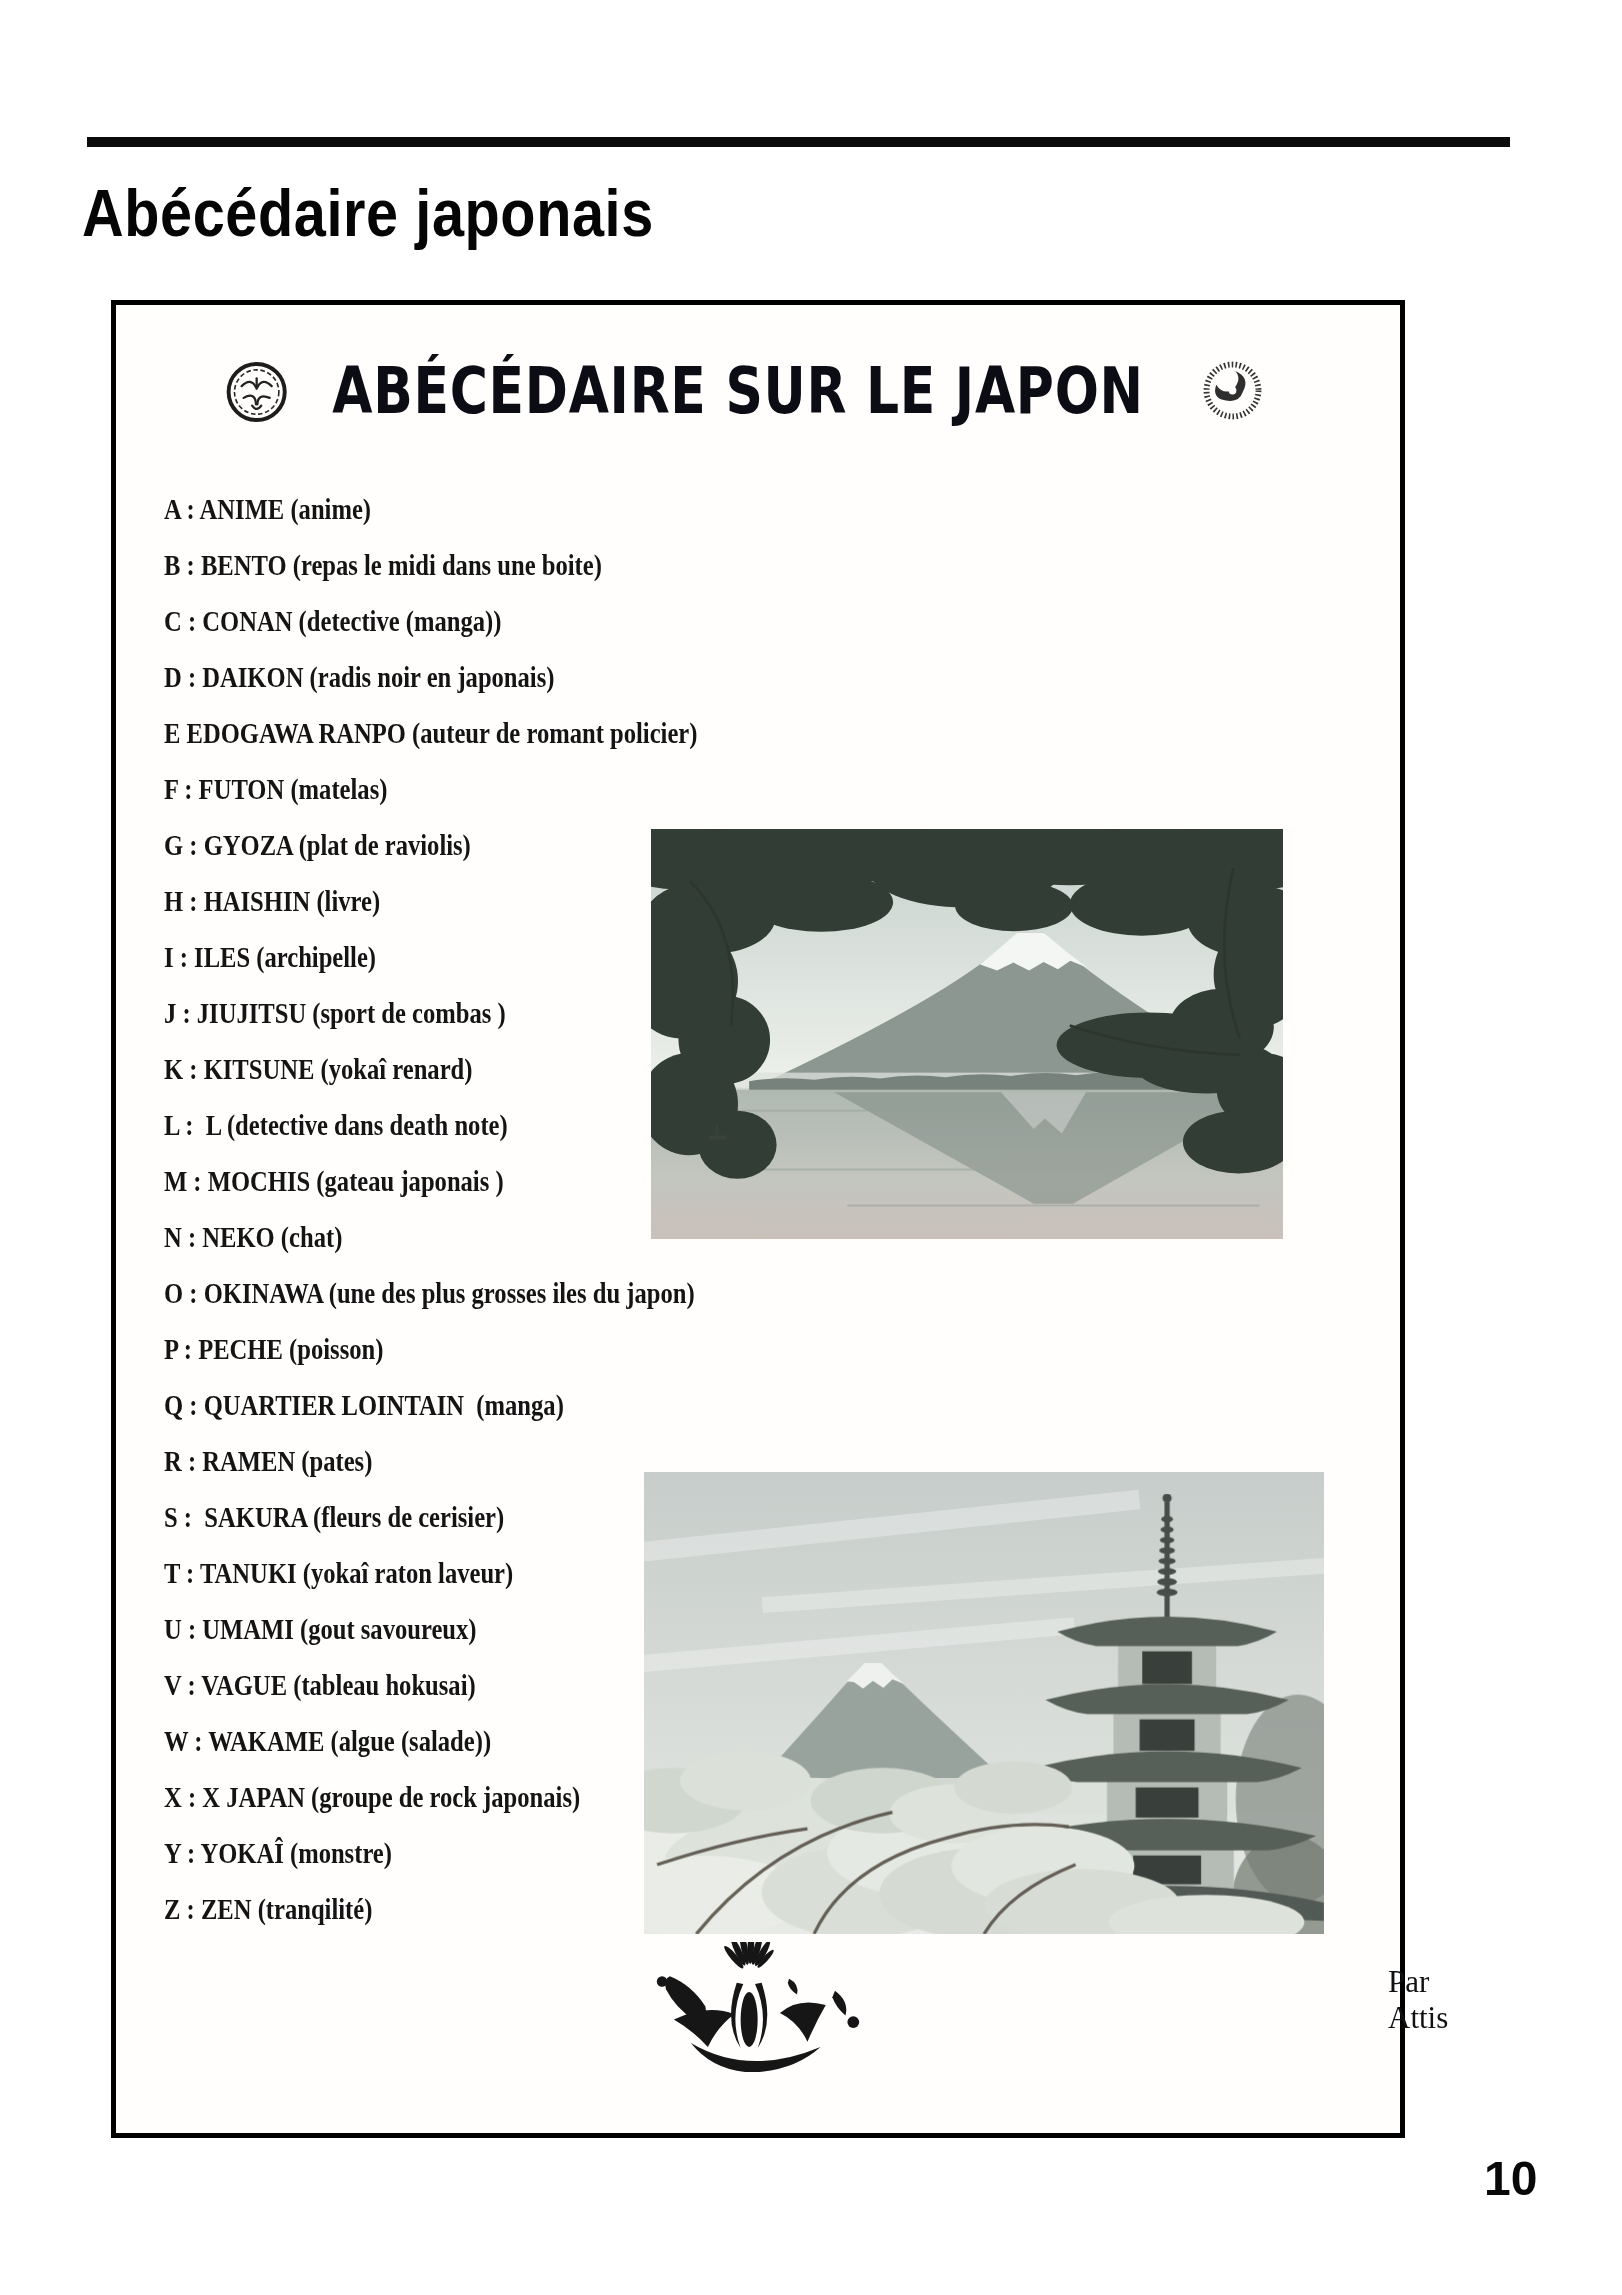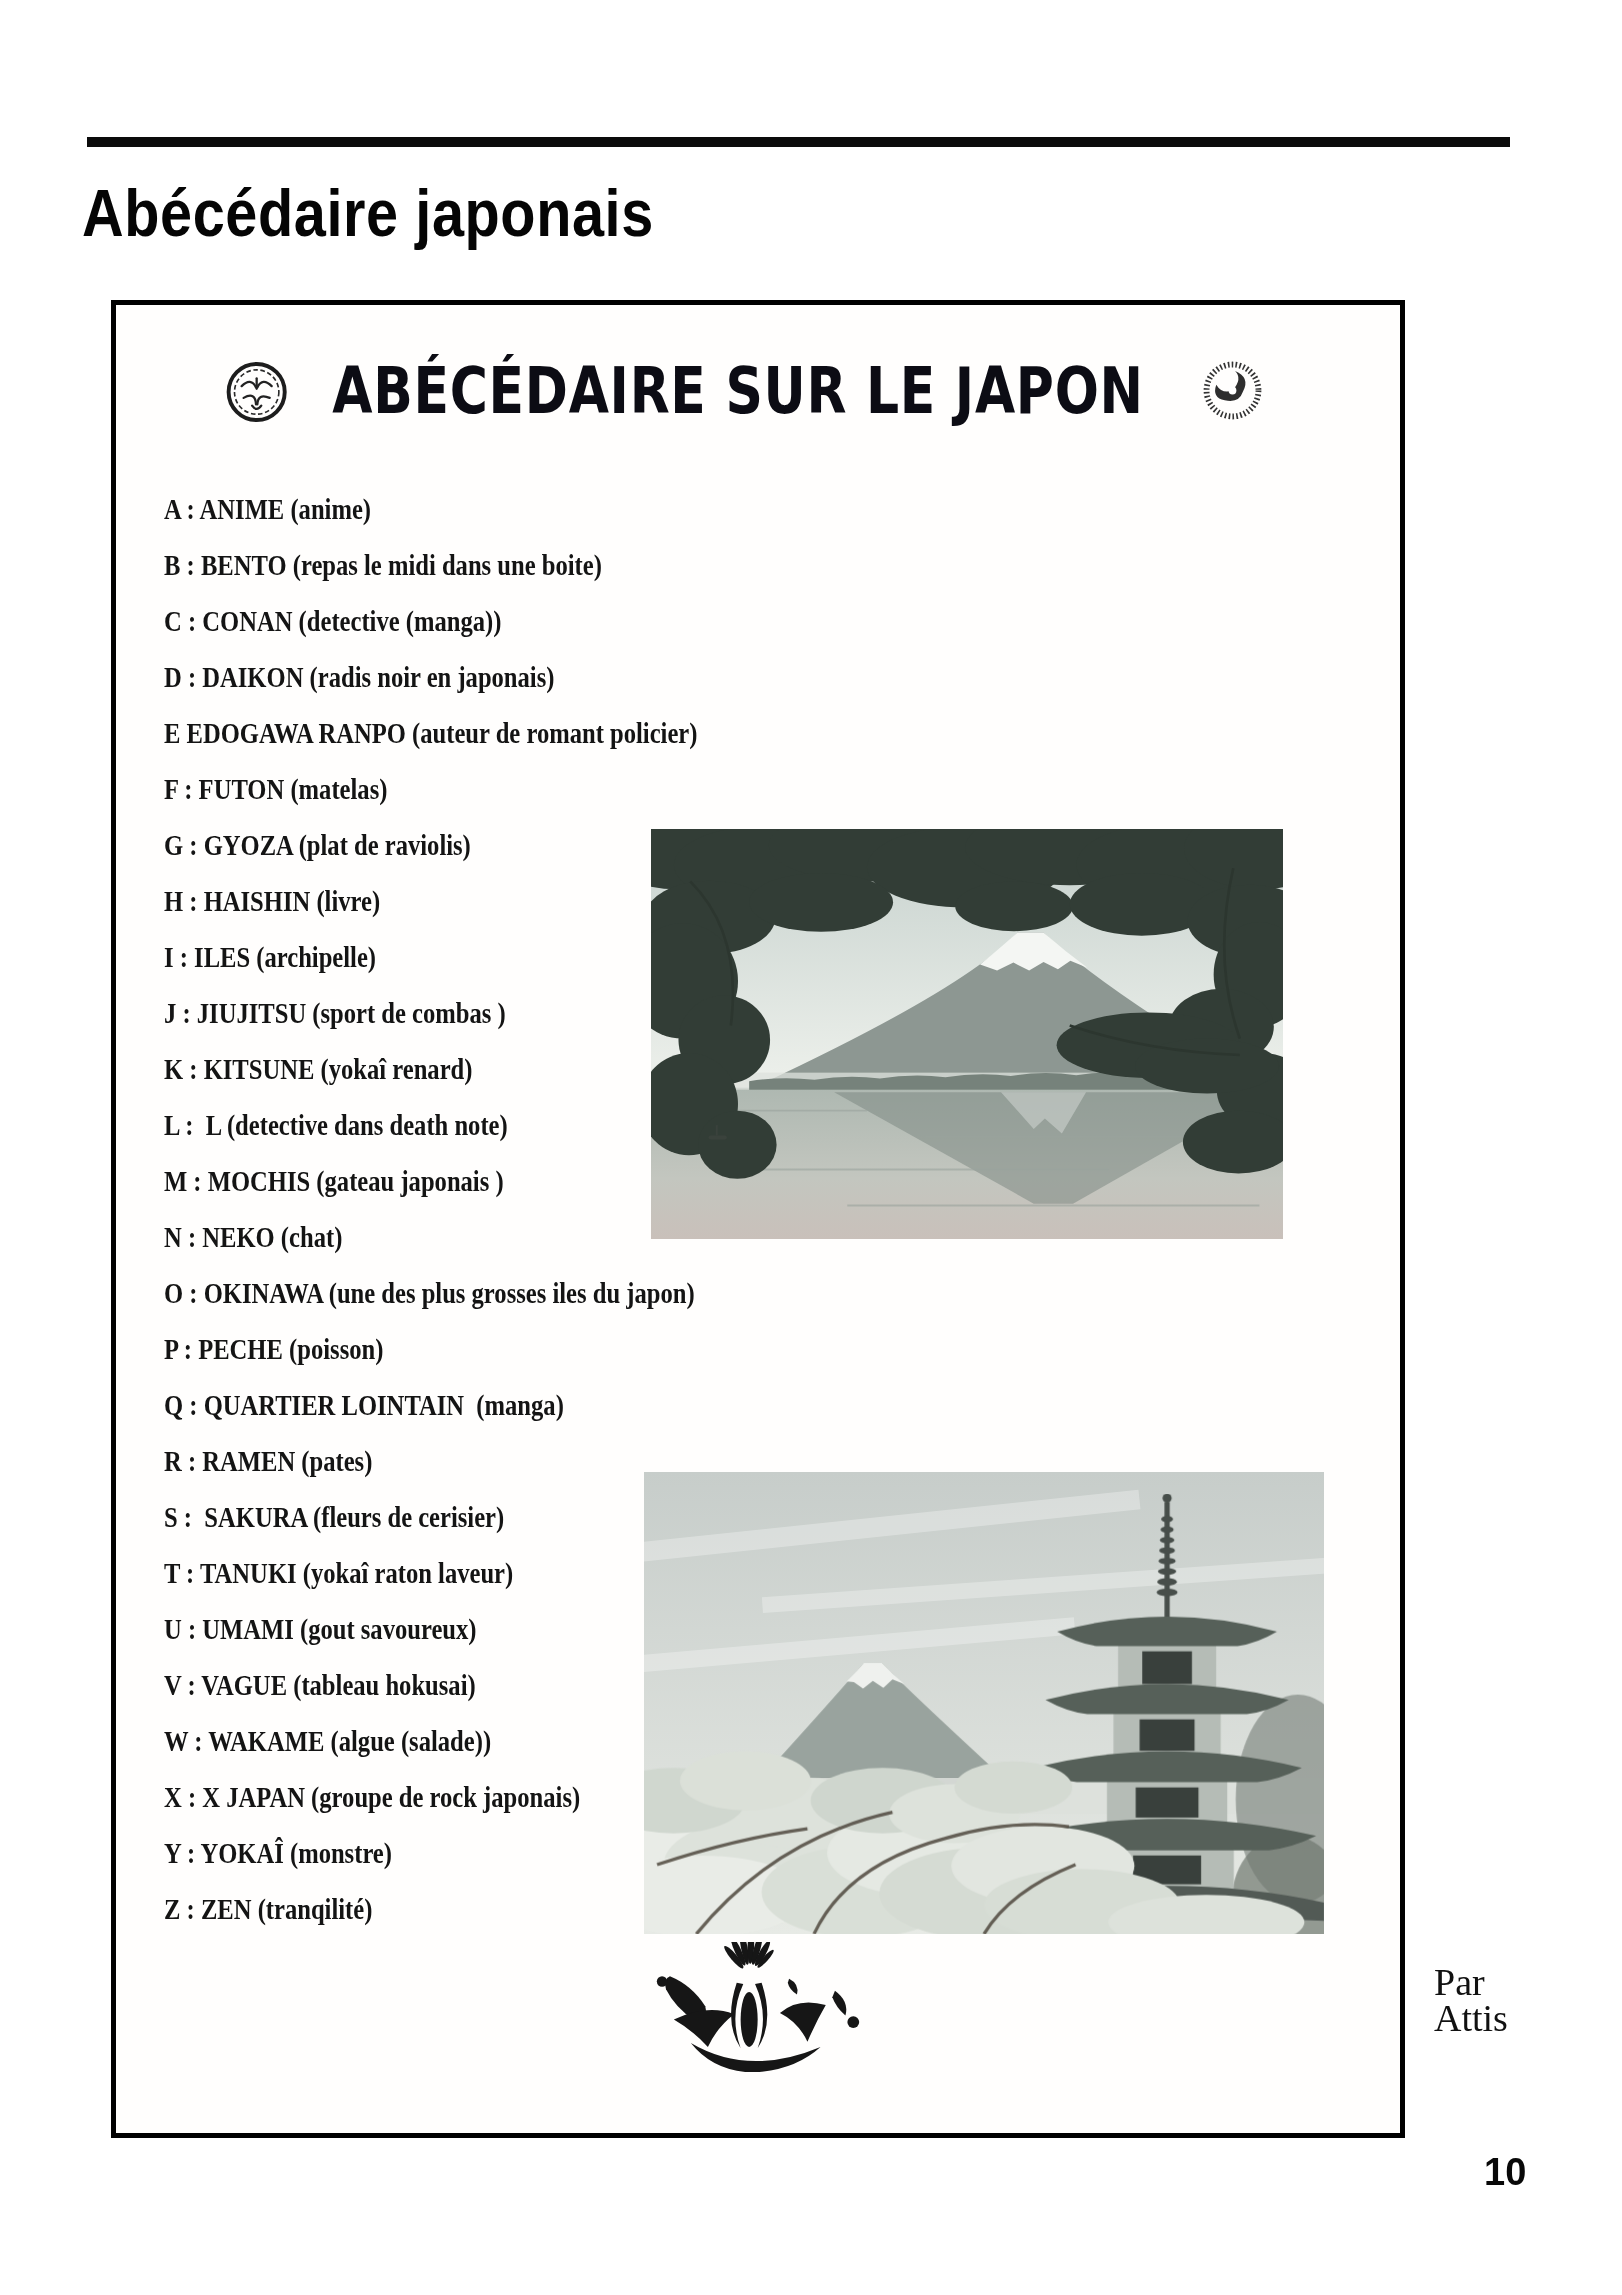--- a/index.html
+++ b/index.html
@@ -39,26 +39,26 @@
     height:56px;display:flex;align-items:center;
     font-family:"Liberation Serif",serif;font-weight:bold;font-size:30px;
     color:#141414;white-space:pre;
     transform:scaleX(0.82);transform-origin:0 50%;
   }
   .photo{position:absolute;display:block;}
   .photo-fuji-lake{left:651px;top:829px;width:632px;height:410px;}
   .photo-pagoda{left:644px;top:1472px;width:680px;height:462px;}
   .wave-logo{position:absolute;left:628px;top:1942px;width:241px;height:130px;}
   .byline{
-    position:absolute;left:1434px;top:1964px;
-    font-family:"Liberation Serif",serif;font-size:38px;line-height:36px;color:#111;
+    position:absolute;left:1388px;top:1964px;
+    font-family:"Liberation Serif",serif;font-size:31px;line-height:36px;color:#111;
   }
   .page-number{
     position:absolute;left:1484px;top:2151px;
-    font-family:"Liberation Sans",sans-serif;font-weight:bold;font-size:38px;color:#080808;
+    font-family:"Liberation Sans",sans-serif;font-weight:bold;font-size:48px;color:#080808;
   }
 </style>
 </head>
 <body>
 
 <div class="page">
 
   <div class="header-rule"></div>
   <div class="page-title">Abécédaire japonais</div>
 

